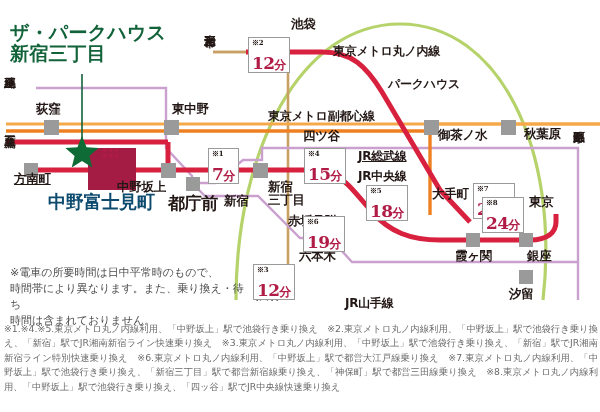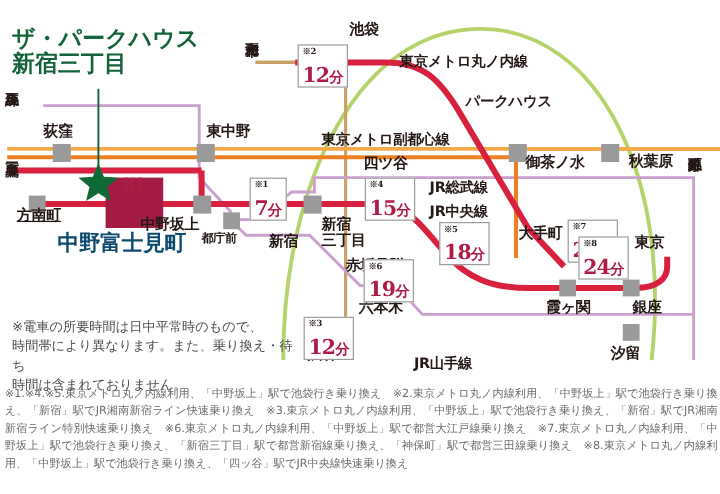--- a/index.html
+++ b/index.html
@@ -106,21 +106,21 @@
     font-size: 7px;
     color: #231815;
     vertical-align: 7px;
     margin-left: 0px;
     letter-spacing: -0.05em;
     font-weight: bold;
   }
 
   
   .stname { font-size: 12.5px; }
-  .stname.small { font-size: 10px; }
+  .stname.small { font-size: 17px; }
   .stname.two { line-height: 1.02; white-space: pre; }
 
   
   .linename { font-size: 12px; }
 
   
   .term { font-size: 11.5px; letter-spacing: 0em; }
 
   
   .note-block {
@@ -261,21 +261,21 @@
   <div class="lbl stname" style="left:509px; top:288px;">汐留</div>
 
   <div class="lbl stname" style="left:256px; top:289px;">渋谷</div>
 
   <div class="lbl linename" style="left:333px; top:45px;">東京メトロ丸ノ内線</div>
 
   <div class="lbl linename" style="left:388px; top:78px;">パークハウス</div>
 
   <div class="lbl linename" style="left:268px; top:110px;">東京メトロ副都心線</div>
 
-  <div class="lbl linename" style="left:358px; top:150px;">JR総武線</div>
+  <div class="lbl linename" style="left:358px; top:150px;text-decoration:underline;">JR総武線</div>
 
   <div class="lbl linename" style="left:358px; top:170px;">JR中央線</div>
 
   <div class="lbl linename" style="left:345px; top:297px;">JR山手線</div>
 
   <div class="badge" style="left:208px; top:148px;">
     <span class="bref">※1</span><br>
     <span class="bnum">7</span><span class="bunit">分</span>
   </div>
 

